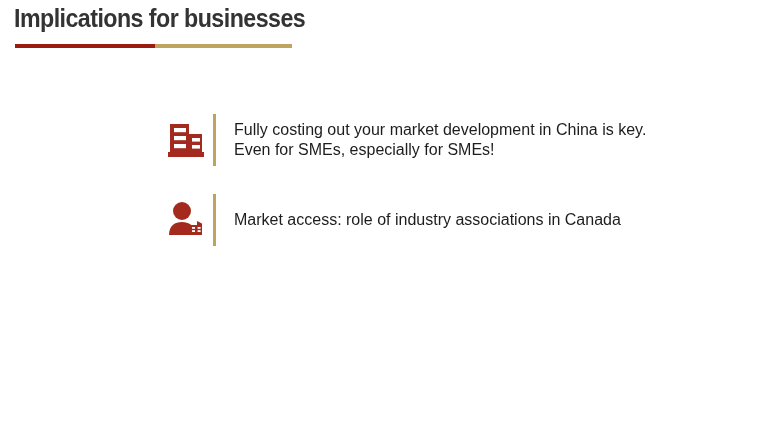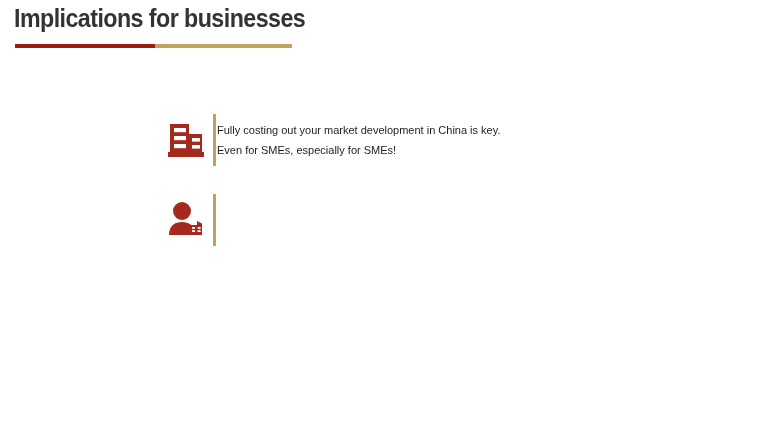--- a/index.html
+++ b/index.html
@@ -75,22 +75,22 @@
   }
   .bullet-icon svg { display: block; }
   .bullet-divider {
     flex: 0 0 3px;
     width: 3px;
     height: 52px;
     background: #bfa35e;
     margin-left: 4px;
   }
   .bullet-text {
-    margin-left: 1px;
-    font-size: 11px;
+    margin-left: 18px;
+    font-size: 16px;
     color: #1d1d1d;
     line-height: 20px;
     white-space: pre-line;
   }
 </style>
 </head>
 <body>
 
 <div class="slide-header">
   <div class="slide-title">Implications for businesses</div>
@@ -127,15 +127,16 @@
         <circle cx="18" cy="13" r="9" fill="#a32a1c"></circle>
         <path d="M5 37 C5 27.5 11 24 18 24 C21.5 24 24.5 24.9 26.8 26.6 L26.8 37 Z" fill="#a32a1c"></path>
         <path d="M26 27 H33 L33 23 L38 25.5 V37 H26 Z" fill="#a32a1c"></path>
         <rect x="28" y="29" width="3" height="1.8" fill="#ffffff"></rect>
         <rect x="28" y="32.2" width="3" height="1.8" fill="#ffffff"></rect>
         <rect x="33.6" y="29" width="3" height="1.8" fill="#ffffff"></rect>
         <rect x="33.6" y="32.2" width="3" height="1.8" fill="#ffffff"></rect>
       </svg>
     </span>
     <span class="bullet-divider"></span>
+    <span class="bullet-text">Market access: role of industry associations in Canada</span>
   </div>
 
 </div>
 
 </body></html>

